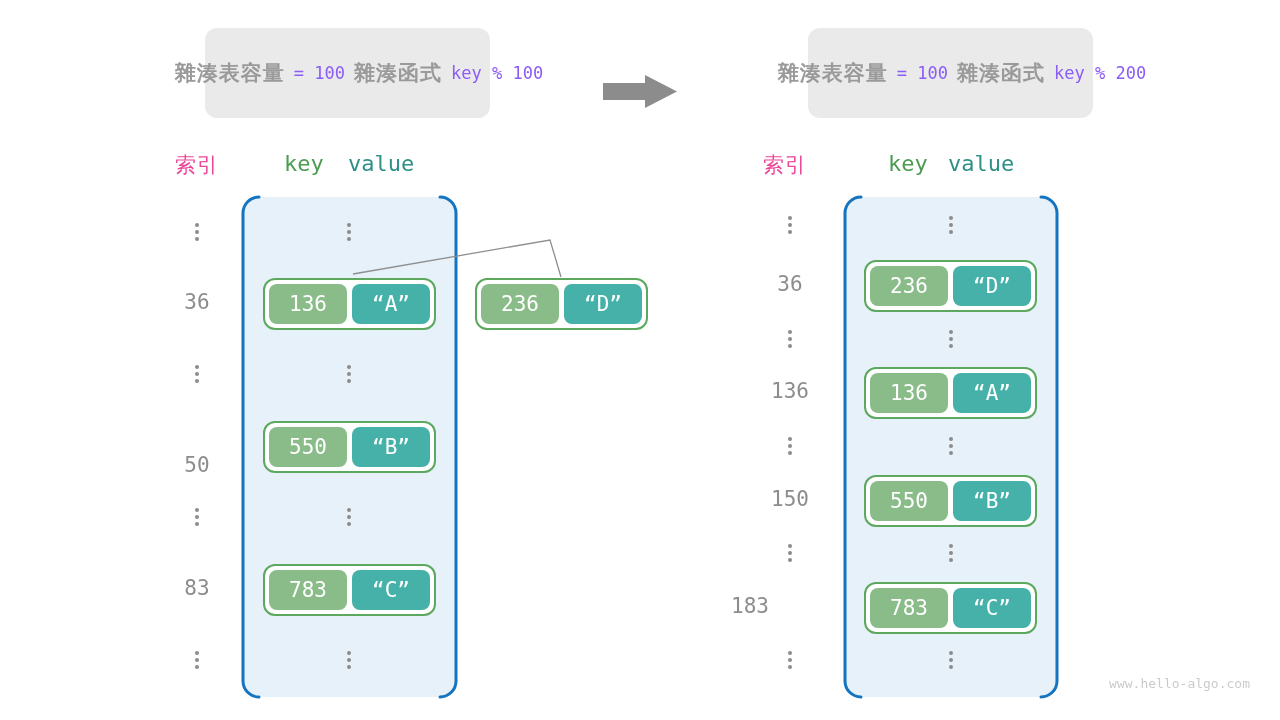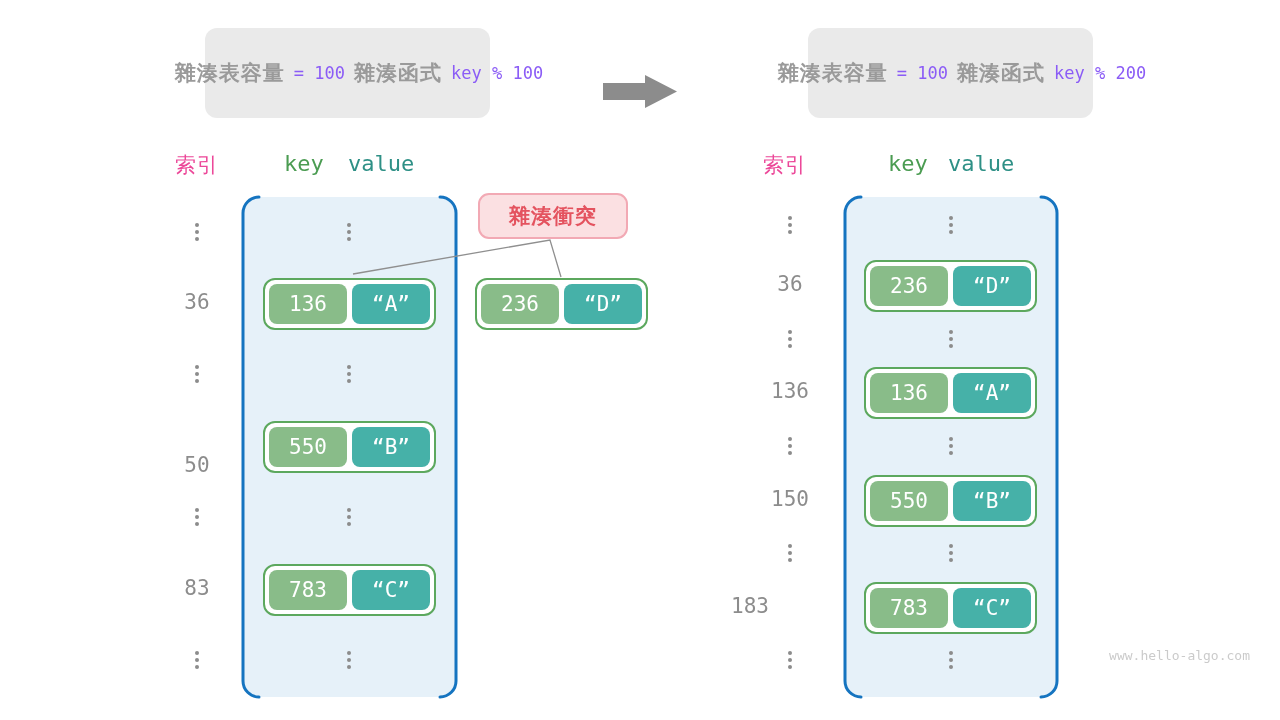--- a/index.html
+++ b/index.html
@@ -45,21 +45,21 @@
   .cell{width:78px;height:40px;border-radius:8px;color:#ffffff;font-family:var(--mono);
     font-size:21px;display:flex;align-items:center;justify-content:center;}
   .cell.key{background:#89BC89;}
   .cell.val{background:#46B1A8;}
 
   
   .collision-box{position:absolute;left:478px;top:193px;width:150px;height:46px;background:#FBE0E2;
     border:2px solid #F2A9B4;border-radius:11px;box-sizing:border-box;display:flex;align-items:center;
     justify-content:center;font-weight:700;font-size:21px;color:#E4535F;letter-spacing:1px;z-index:2;}
 
-  .watermark{position:absolute;left:1070px;top:648px;width:180px;text-align:right;
+  .watermark{position:absolute;left:1070px;top:676px;width:180px;text-align:right;
     font-family:var(--mono);font-size:13px;color:#CBCBCB;z-index:2;}
 </style>
 </head>
 <body>
 
 <div class="page">
 
   <div class="table-bg" style="left:243px;top:197px;width:213px;height:500px"></div>
   <div class="table-bg" style="left:845px;top:197px;width:212px;height:500px"></div>
 
@@ -100,21 +100,20 @@
   </div>
 
   <div class="hdr-cjk" style="left:175px;top:151px">索引</div>
   <div class="hdr-mono hdr-key" style="left:284px;top:151px">key</div>
   <div class="hdr-mono hdr-val" style="left:348px;top:151px">value</div>
 
   <div class="hdr-cjk" style="left:763px;top:151px">索引</div>
   <div class="hdr-mono hdr-key" style="left:888px;top:151px">key</div>
   <div class="hdr-mono hdr-val" style="left:948px;top:151px">value</div>
 
-  <div class="collision-box">雜湊衝突</div>
   <div class="pair" style="left:475px;top:278px">
     <div class="cell key">236</div>
     <div class="cell val">“D”</div>
   </div>
 
   <div class="idx" style="left:169px;top:290px">36</div>
   <div class="idx" style="left:169px;top:453px">50</div>
   <div class="idx" style="left:169px;top:576px">83</div>
 
   <div class="dots" style="left:195px;top:223px">

